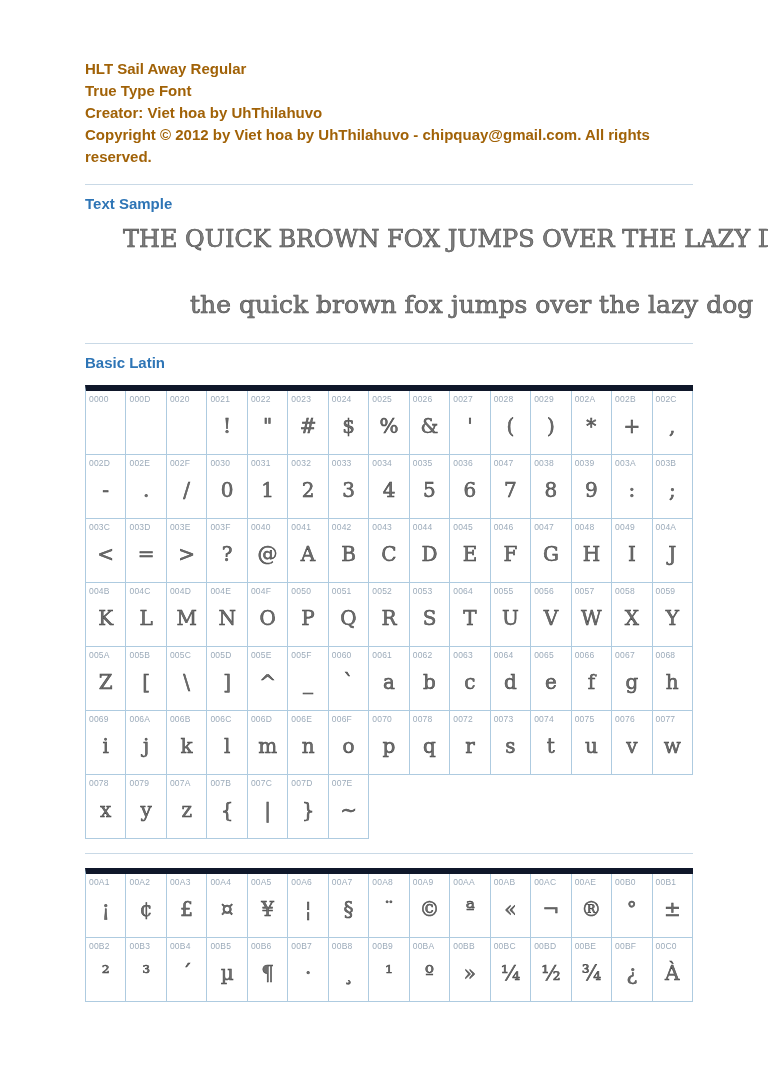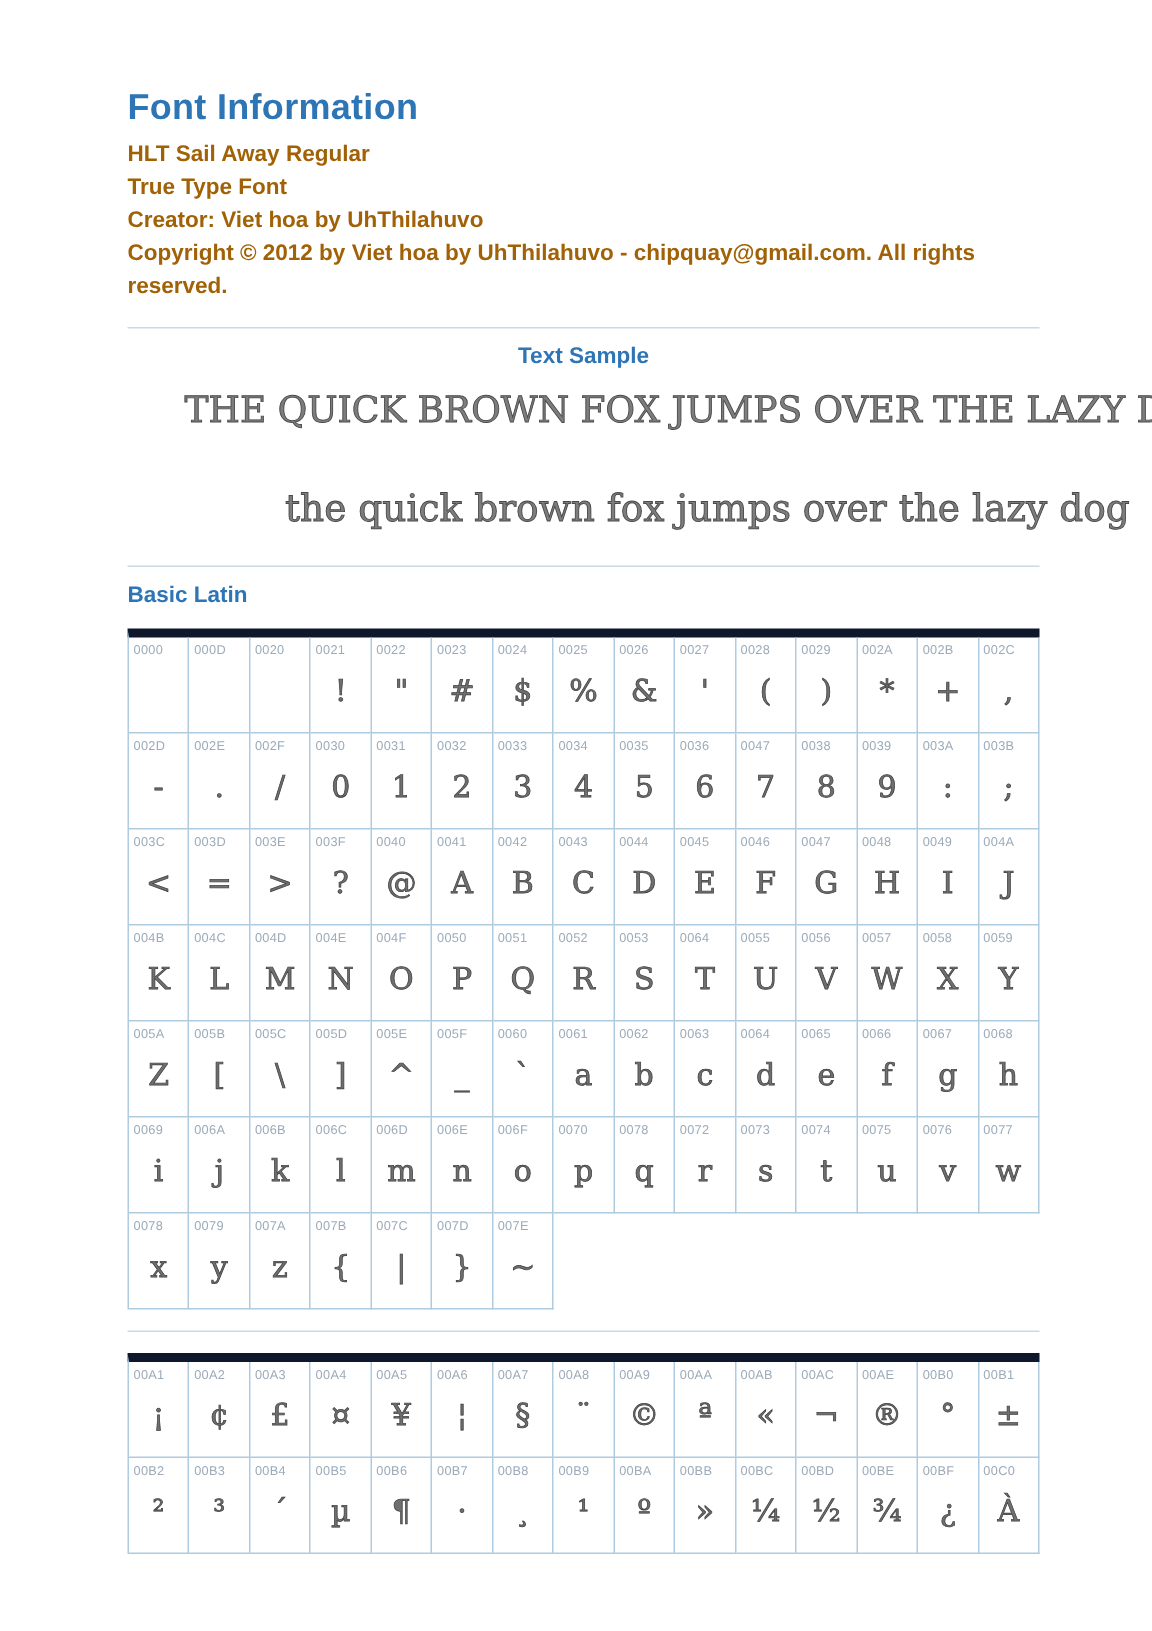--- a/index.html
+++ b/index.html
@@ -10,40 +10,39 @@
   .doc-title { color: #2e75b6; font-size: 24px; font-weight: bold; letter-spacing: 0.2px; margin-bottom: 6px; }
   .info-line { color: #a16207; font-size: 15px; font-weight: bold; line-height: 22px; width: 608px; }
 
   .rule { border: none; border-top: 1px solid #c9d9e6; width: 608px; margin: 0; }
   .rule-1 { margin-top: 16px; }
   .rule-2 { margin-top: 24px; }
   .rule-3 { margin-top: 14px; }
 
   .section-heading { color: #2e75b6; font-size: 15px; font-weight: bold; margin-top: 10px; }
 
-  .sample-wrap { width: 608px; text-align: center; }
+  .sample-wrap { width: 608px; }
   .sample { font-family: "DejaVu Serif", serif; color: #7d7d7d; -webkit-text-stroke: 0.6px #4a4a4a; white-space: nowrap; }
   .sample-upper { font-size: 24px; margin-top: 13px; padding-left: 38px; letter-spacing: 0px; }
   .sample-lower { font-size: 25px; margin-top: 37px; padding-left: 105px; }
 
   .glyph-table { width: 608px; margin-top: 14px; border-left: 1px solid #aecbe0; border-top: 6px solid #0f172a; background: #ffffff; display: inline-block; }
   .glyph-row { display: flex; }
   .glyph-cell { flex: 0 0 40.47px; width: 40.47px; height: 64px; border-right: 1px solid #aecbe0; border-bottom: 1px solid #aecbe0; display: flex; flex-direction: column; overflow: hidden; }
   .cell-code { font-size: 8.5px; color: #9cabba; padding: 3px 0 0 3px; line-height: 10px; letter-spacing: 0.2px; }
   .cell-glyph { flex: 1; display: flex; align-items: center; justify-content: center; font-family: "DejaVu Serif", serif; font-size: 20px; color: #6f6f6f; -webkit-text-stroke: 0.5px #3f3f3f; padding-bottom: 6px; }
 
   .basic-latin-block { margin-top: 4px; }
   .latin1-block { margin-top: 0px; }
 </style>
 </head>
 <body>
 
 <div class="page">
 
-  <h1 class="doc-title">Font Information</h1>
   <div class="info-line">HLT Sail Away Regular</div>
   <div class="info-line">True Type Font</div>
   <div class="info-line">Creator: Viet hoa by UhThilahuvo</div>
   <div class="info-line">Copyright © 2012 by Viet hoa by UhThilahuvo - chipquay@gmail.com. All rights reserved.</div>
 
   <hr class="rule rule-1">
 
   <div class="sample-wrap">
     <div class="section-heading">Text Sample</div>
     <div class="sample sample-upper">THE QUICK BROWN FOX JUMPS OVER THE LAZY DOG</div>

